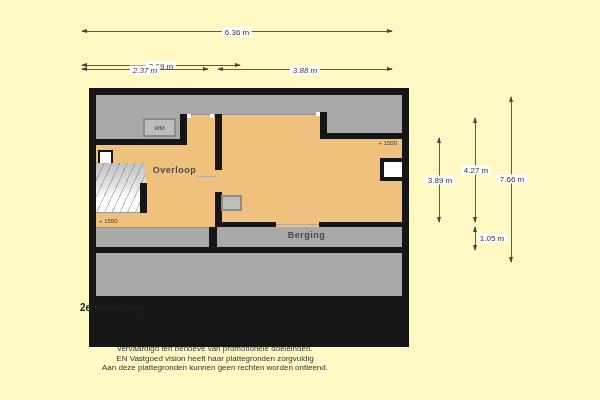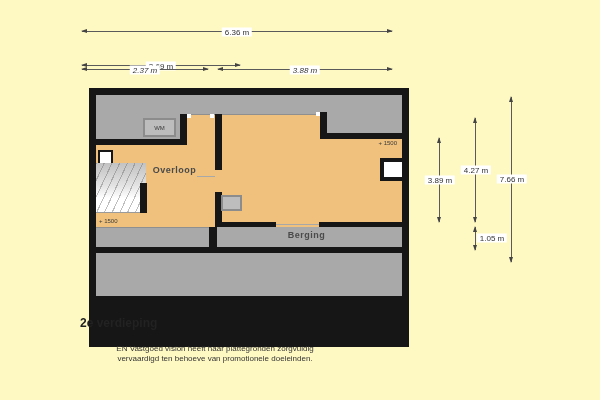--- a/index.html
+++ b/index.html
@@ -35,21 +35,21 @@
   .stairs{
     left:7px;top:75px;width:50px;height:50px;
     background-image:
       repeating-linear-gradient(115deg, rgba(110,110,110,.45) 0 1px, transparent 1px 7px),
       linear-gradient(180deg,#c2c2c2 0%,#e2e2e2 45%,#ffffff 72%);
     border-bottom:1px solid #9a9a9a;box-sizing:border-box;
   }
   .win{background:#ffffff;box-sizing:border-box;}
   .door-line{background:#a8a8a8;}
   
-  .floor-title{position:absolute;left:80px;top:316px;font-size:12px;font-weight:bold;color:#222;}
+  .floor-title{position:absolute;left:80px;top:302px;font-size:10px;font-weight:bold;color:#222;}
   .disclaimer{
     position:absolute;left:40px;top:344px;width:350px;text-align:center;
     font-size:8px;line-height:9.5px;color:#333;
   }
   .disclaimer span{display:block;}
 </style>
 </head>
 <body>
 
 <div class="canvas">
@@ -141,17 +141,18 @@
 
     <div class="gray" style="left:7px;top:165px;width:306px;height:43px;"></div>
 
     <span class="room-label" style="left:38px;top:77px;width:95px;">Overloop</span>
     <span class="room-label" style="left:165px;top:142px;width:105px;">Berging</span>
   </div>
 
   <div class="floor-title">2e verdieping</div>
 
   <div class="disclaimer">
+    <span>vervaardigd ten behoeve van promotionele doeleinden.</span>
     <span>EN Vastgoed vision heeft haar plattegronden zorgvuldig</span>
-    <span>vervaardigd ten behoeve van promotionele doeleinden.</span>
+    <span>Aan deze plattegronden kunnen geen rechten worden ontleend.</span>
   </div>
 
 </div>
 
 </body></html>

